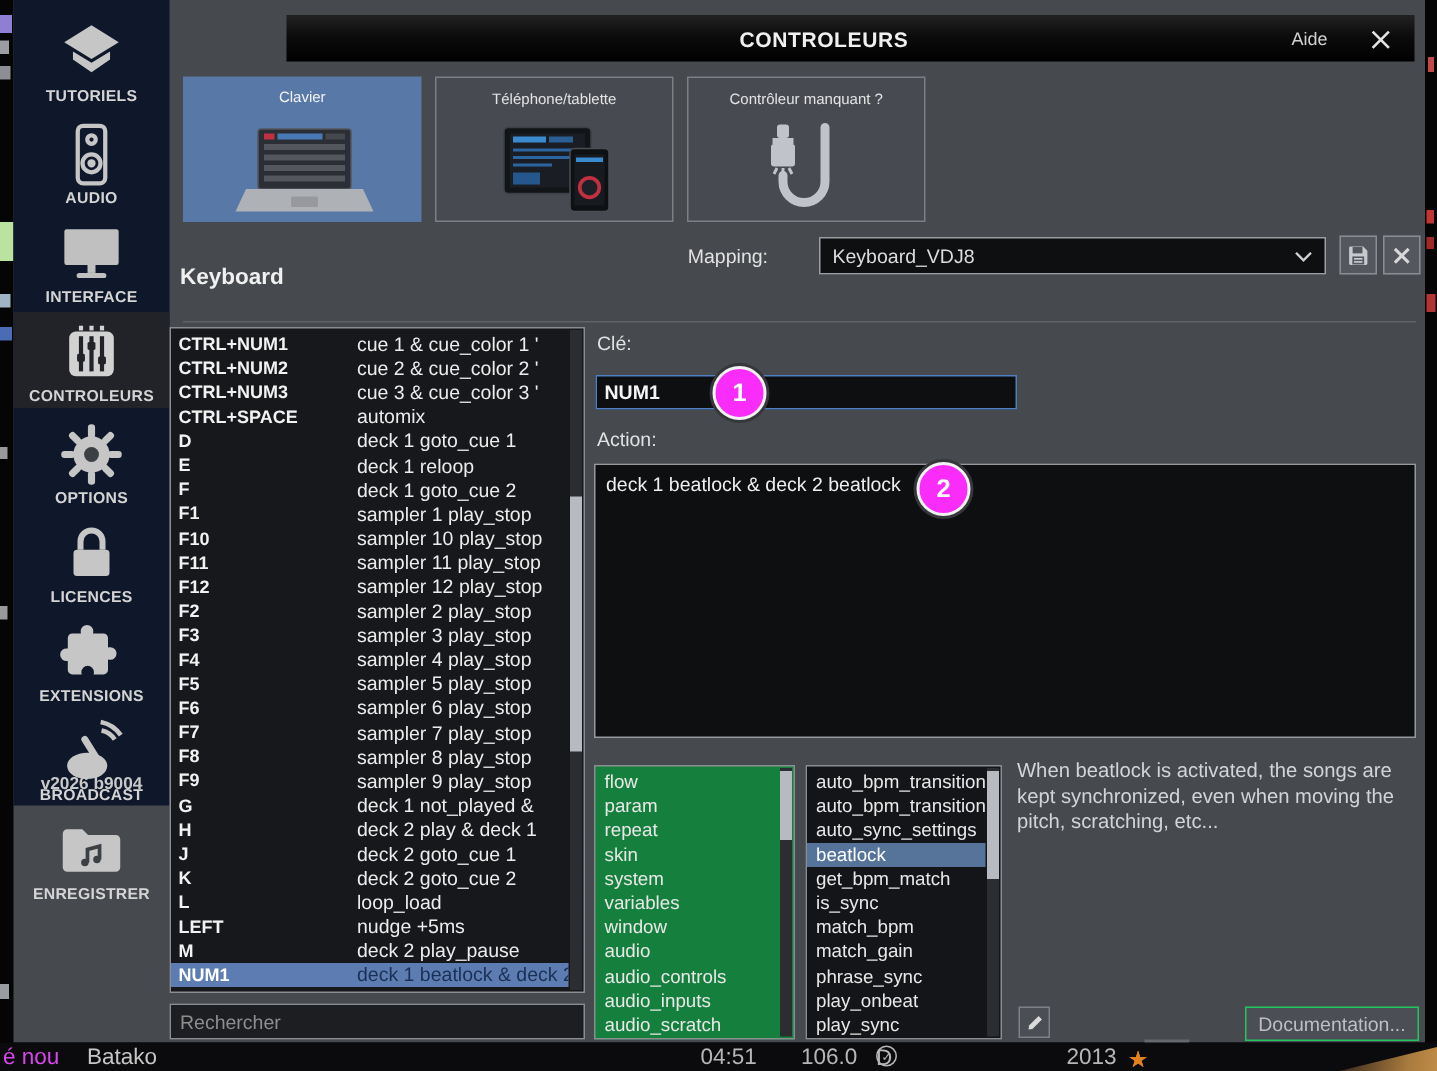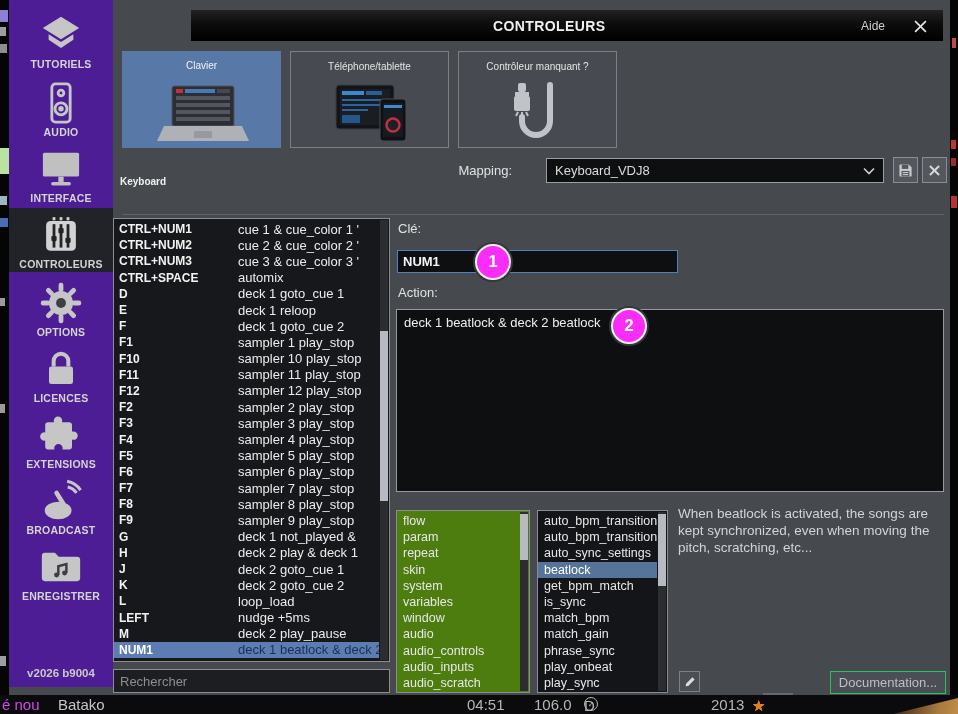--- a/index.html
+++ b/index.html
@@ -1,20 +1,20 @@
 <!DOCTYPE html>
 <html style="--magenta: #fa2cfa; --sel-blue: #5d7db2; --list-sel: #567399; --tab-blue: #5878a8; --key-border: #4f7fc0; --star-orange: #e0801e;"><head>
 <meta charset="utf-8">
 <style>
   html,body{margin:0;padding:0;background:#000;}
   #canvas{position:relative;width:958px;height:714px;background:#050505;overflow:hidden;
           font-family:"Liberation Sans",sans-serif;-webkit-font-smoothing:antialiased;}
   
   .dialog{position:absolute;left:9px;top:0;width:941px;height:695px;background:#46494e;}
-  .sidebar{position:absolute;left:0;top:0;width:104px;height:687px;background:#4c1d95;}
+  .sidebar{position:absolute;left:0;top:0;width:104px;height:537px;background:#0f172a;}
   .side-item{position:absolute;left:0;width:104px;height:64px;display:flex;flex-direction:column;
              align-items:center;justify-content:flex-end;padding-bottom:2px;box-sizing:border-box;cursor:pointer;}
   .side-item.active{background:#212328;}
   .side-icon{height:46px;display:flex;align-items:center;justify-content:center;}
   .side-label{font-size:10.5px;font-weight:bold;color:#d4d4d4;letter-spacing:.2px;}
   .version{position:absolute;left:0;bottom:8px;width:104px;text-align:center;font-size:11.5px;font-weight:bold;color:#c9c9c9;}
   
   .titlebar{position:absolute;left:182px;top:10px;width:752px;height:31px;
             background:linear-gradient(#222 0%,#0c0c0c 45%,#000 100%);}
   .title-text{position:absolute;left:302px;top:8px;font-size:14px;font-weight:bold;color:#f0f0f0;letter-spacing:.4px;}
@@ -27,21 +27,21 @@
   .tab-label{margin-top:9px;font-size:10px;color:#e3e3e3;}
   .tab.selected .tab-label{color:#f2f2f2;}
   .tab-img{position:absolute;left:0;right:0;bottom:2px;display:flex;justify-content:center;}
   
   .map-label{position:absolute;left:380px;top:163px;width:123px;text-align:right;font-size:13px;color:#e2e2e2;}
   .map-select{position:absolute;left:537px;top:158px;width:338px;height:25px;background:#0e0f11;border:1px solid #9a9da2;
               box-sizing:border-box;display:flex;align-items:center;padding:0 8px;font-size:13px;color:#dcdcdc;cursor:pointer;}
   .map-select .chev{margin-left:auto;}
   .sq-btn{position:absolute;top:157px;width:25px;height:26px;background:#54575d;border:1px solid #8a8d92;
           box-sizing:border-box;display:flex;align-items:center;justify-content:center;cursor:pointer;}
-  .device-title{position:absolute;left:111px;top:176px;font-size:10px;font-weight:bold;color:#f0f0f0;}
+  .device-title{position:absolute;left:111px;top:176px;font-size:15px;font-weight:bold;color:#f0f0f0;}
   .divider{position:absolute;left:113px;top:214px;width:822px;height:1px;background:#5f6267;}
   
   .panel{position:absolute;background:#17181b;border:1px solid #8a8d92;box-sizing:border-box;overflow:hidden;}
   #key-list{left:104px;top:218px;width:277px;height:444px;}
   #key-list-rows{position:absolute;left:0;top:2px;right:10px;}
   .krow{display:flex;height:16.2px;align-items:center;padding-left:5px;cursor:pointer;}
   .kkey{width:119px;font-size:12px;font-weight:bold;color:#f2f2f2;flex:none;}
   .kaction{flex:1;font-size:13px;color:#ececec;white-space:nowrap;overflow:hidden;}
   .krow.sel{background:var(--sel-blue,#5d7db2);}
   .krow.sel .kkey{color:#fff;}
@@ -55,21 +55,21 @@
   .fld-label{position:absolute;font-size:13px;color:#e2e2e2;}
   .keyinput{position:absolute;left:388px;top:250px;width:281px;height:23px;background:#0e0f11;
             border:1px solid var(--key-border,#4f7fc0);box-sizing:border-box;color:#f5f5f5;font-size:13px;font-weight:600;
             padding:0 5px;font-family:"Liberation Sans",sans-serif;outline:none;}
   .action-box{position:absolute;left:387px;top:309px;width:548px;height:183px;background:#0e0f11;border:1px solid #97999e;
               box-sizing:border-box;padding:5px 7px;font-size:13px;color:#efefef;cursor:text;}
   .annot{position:absolute;width:36px;height:36px;border-radius:50%;background:var(--magenta,#fa2cfa);
          border:2px solid #f2f2f2;box-shadow:0 0 0 2px #35373b;box-sizing:border-box;display:flex;align-items:center;
          justify-content:center;font-size:17px;font-weight:bold;color:#fff;z-index:9;}
   
-  #category-list{left:387px;top:510px;width:134px;height:183px;background:#4d7c0f;}
+  #category-list{left:387px;top:510px;width:134px;height:183px;background:#15803d;}
   #action-list{left:528px;top:510px;width:131px;height:183px;background:#141518;}
   .lrows{position:absolute;left:0;top:2px;right:10px;}
   .lrow{height:16.2px;display:flex;align-items:center;padding-left:6px;font-size:12.5px;color:#e8e8e8;
         white-space:nowrap;overflow:hidden;cursor:pointer;}
   .lrow.sel{background:var(--list-sel,#567399);color:#fff;}
   .desc{position:absolute;left:669px;top:505px;width:272px;font-size:13.5px;line-height:17px;color:#d2d4d7;}
   .pencil-btn{position:absolute;left:670px;top:671px;width:21px;height:21px;background:#4b4e54;border:1px solid #7d8085;
               box-sizing:border-box;display:flex;align-items:center;justify-content:center;cursor:pointer;}
   .doc-btn{position:absolute;left:821px;top:671px;width:116px;height:23px;background:#4b4e54;border:1px solid #22c55e;
            box-sizing:border-box;display:flex;align-items:center;justify-content:center;font-size:13px;color:#bcbfc4;cursor:pointer;}

